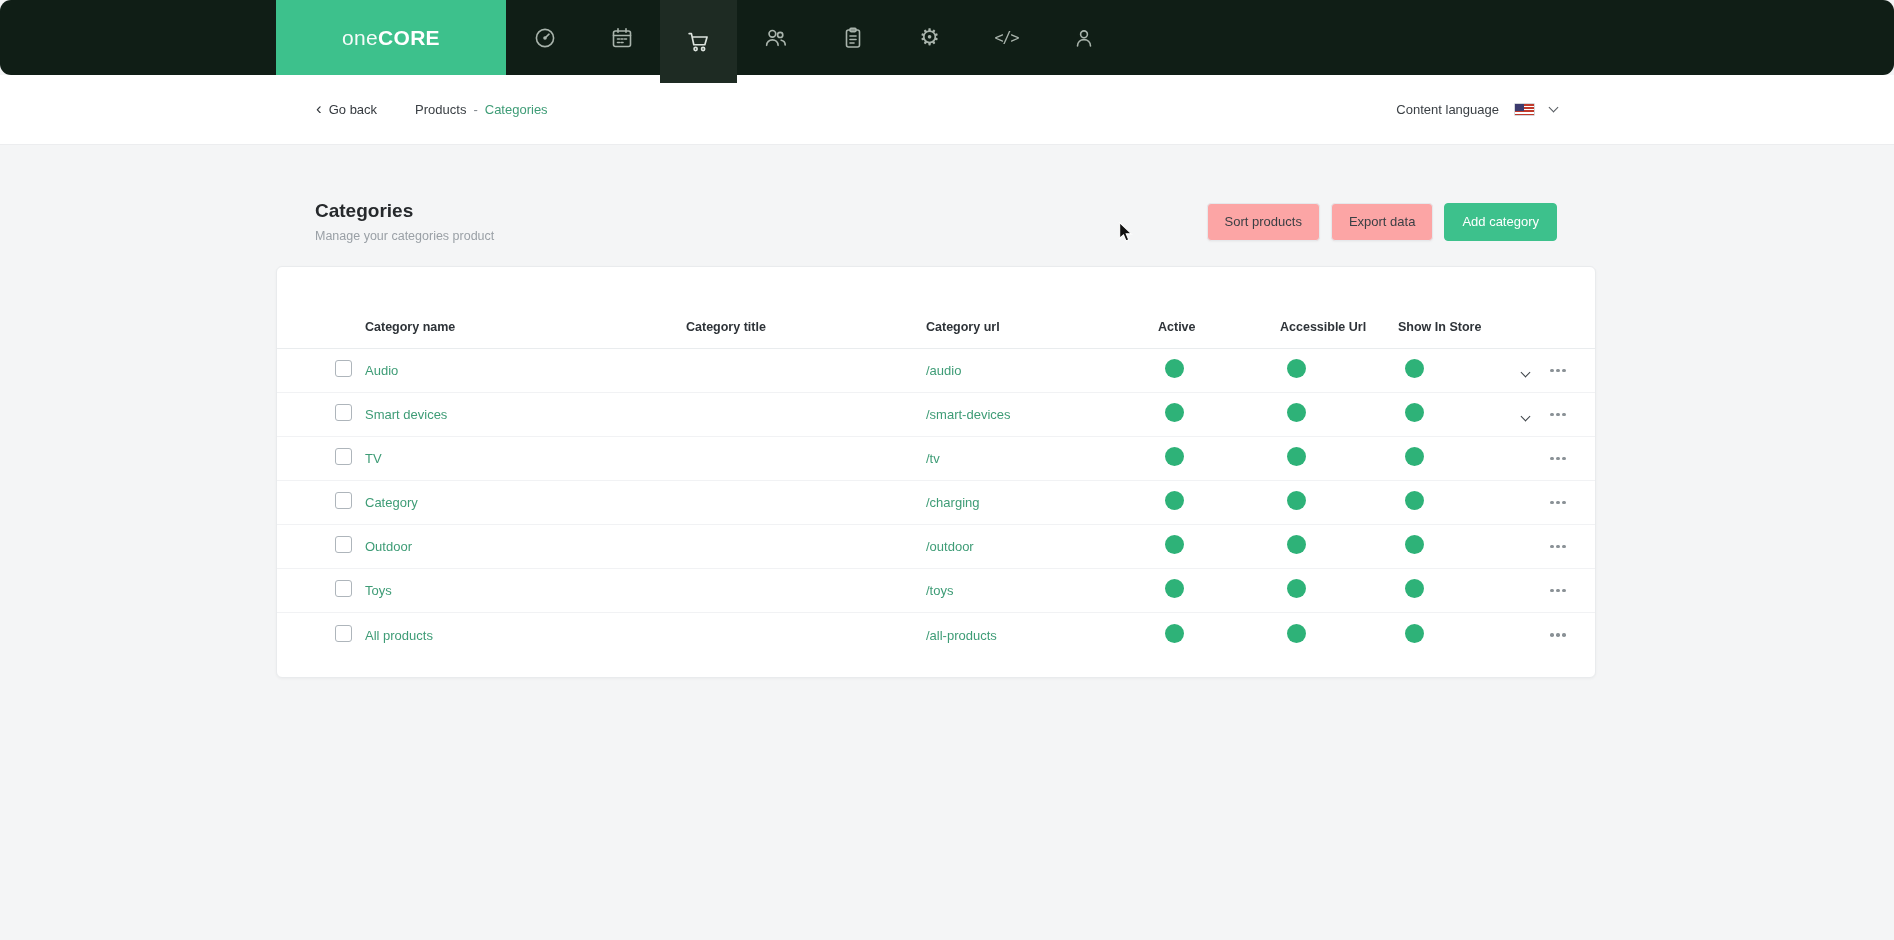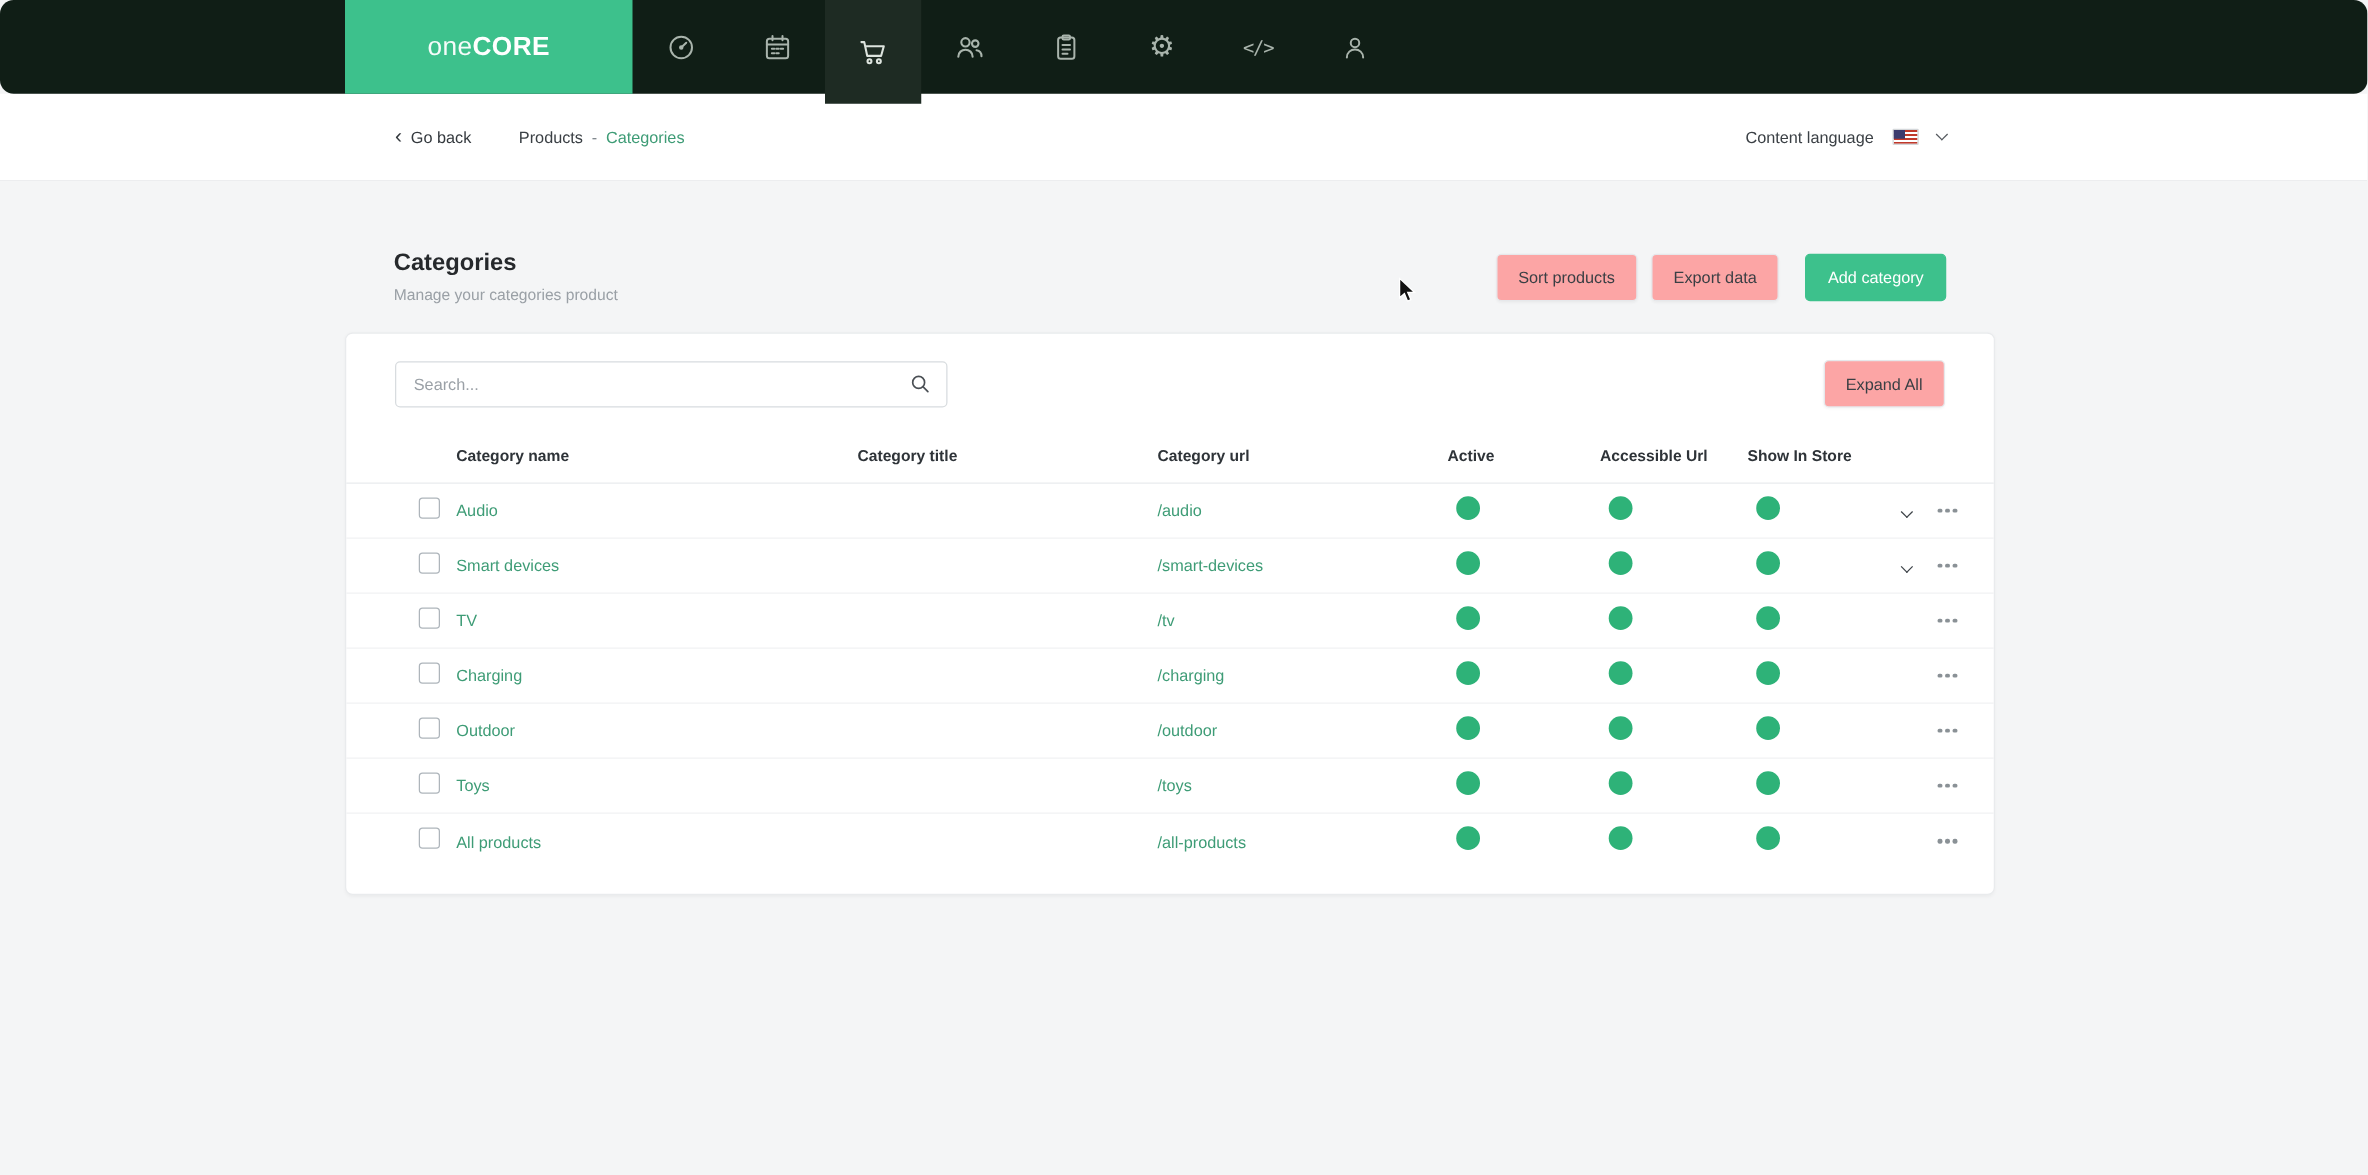--- a/index.html
+++ b/index.html
@@ -80,21 +80,21 @@
   .actions{display:flex;align-items:center;gap:11px;}
   .btn{
     height:38px;padding:0 17px;border-radius:4px;font-size:13px;
     display:flex;align-items:center;justify-content:center;cursor:pointer;
     font-family:"Liberation Sans", sans-serif;
   }
   .btn.ghost{
     background:#fca5a5;border:1px solid #e6e8eb;color:#3a3f44;
     box-shadow:0 1px 2px rgba(0,0,0,.04);
   }
-  .btn.primary{background:var(--accent);border:1px solid var(--accent);color:#fff;font-weight:500;margin-left:10px;}
+  .btn.primary{background:var(--accent);border:1px solid var(--accent);color:#fff;font-weight:500;}
 
   
   .card{
     margin-top:23px;background:#fff;border:1px solid #e9ebed;border-radius:6px;
     box-shadow:0 1px 3px rgba(0,0,0,.04);padding-top:21px;padding-bottom:20px;
   }
   .toolbar{display:flex;align-items:center;justify-content:space-between;padding:0 39px;}
   .search-wrap{position:relative;width:442px;}
   .search-input{
     width:100%;height:37px;border:1px solid #d8dcdf;border-radius:4px;
@@ -247,32 +247,20 @@
     </div>
     <div class="actions">
       <button class="btn ghost">Sort products</button>
       <button class="btn ghost">Export data</button>
       <button class="btn primary">Add category</button>
     </div>
   </div>
 
   <section class="card">
 
-    <div class="toolbar">
-      <div class="search-wrap">
-        <input class="search-input" type="text" placeholder="Search..." style="">
-        <span class="search-ico">
-          <svg width="18" height="18" viewBox="0 0 20 20" fill="none" stroke="currentColor" stroke-width="1.5" stroke-linecap="round">
-            <circle cx="8.8" cy="8.8" r="5.3"></circle>
-              <line x1="12.8" y1="12.8" x2="17" y2="17"></line>
-          </svg>
-        </span>
-      </div>
-      <button class="btn ghost">Expand All</button>
-    </div>
 
     <div class="table">
       <div class="grid thead">
         <span></span>
         <span class="th">Category name</span>
         <span class="th">Category title</span>
         <span class="th">Category url</span>
         <span class="th">Active</span>
         <span class="th">Accessible Url</span>
         <span class="th">Show In Store</span>
@@ -321,21 +309,21 @@
     <span><span class="dot"></span></span>
     <span><span class="row-chev" style="visibility: hidden;"></span></span>
     <span class="dots-menu">
               <i></i>
               <i></i>
               <i></i>
             </span>
   </div>
           <div class="grid trow">
     <span><span class="cb"></span></span>
-    <span class="cell-link">Charging</span>
+    <span class="cell-link">Category</span>
     <span class="cell-link"></span>
     <span class="cell-link">/charging</span>
     <span><span class="dot"></span></span>
     <span><span class="dot"></span></span>
     <span><span class="dot"></span></span>
     <span><span class="row-chev" style="visibility: hidden;"></span></span>
     <span class="dots-menu">
               <i></i>
               <i></i>
               <i></i>

